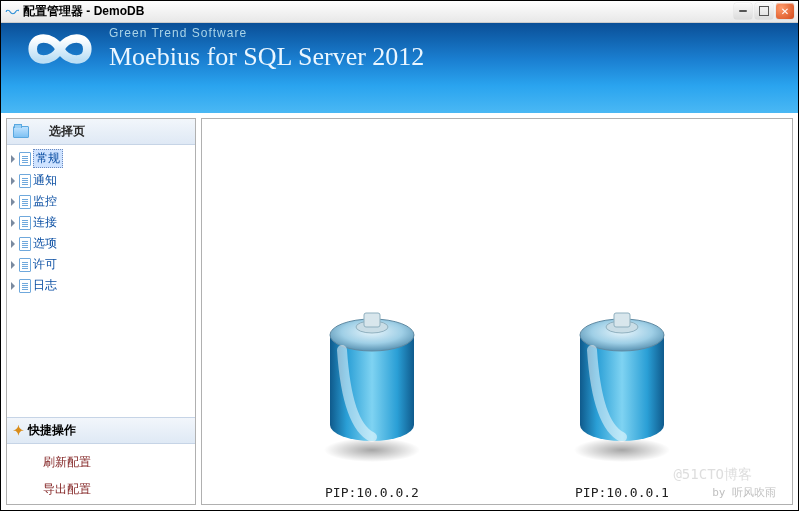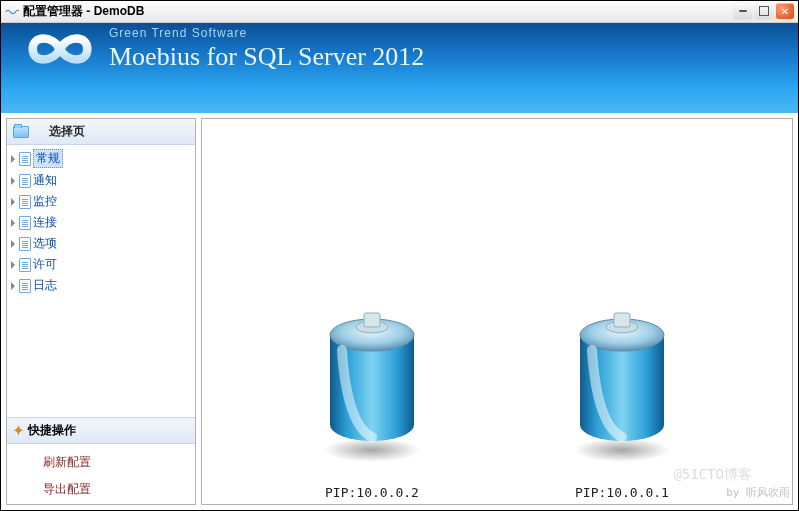--- a/index.html
+++ b/index.html
@@ -164,21 +164,21 @@
   .db-glyph{width:120px;height:170px;}
   .labels {
     margin-top:18px;
     font-size:13px;
     color:#222;
     text-align:center;
     line-height:1.6;
   }
   .labels .row{white-space:pre;}
   .watermark{
-    position:absolute;right:2px;bottom:4px;
+    position:absolute;right:16px;bottom:4px;
     font-size:11px;color:#bfbfbf;
   }
   .watermark2{
     position:absolute;right:40px;bottom:20px;
     font-size:14px;color:rgba(120,120,120,.25);
   }
 </style>
 </head>
 <body>
 

